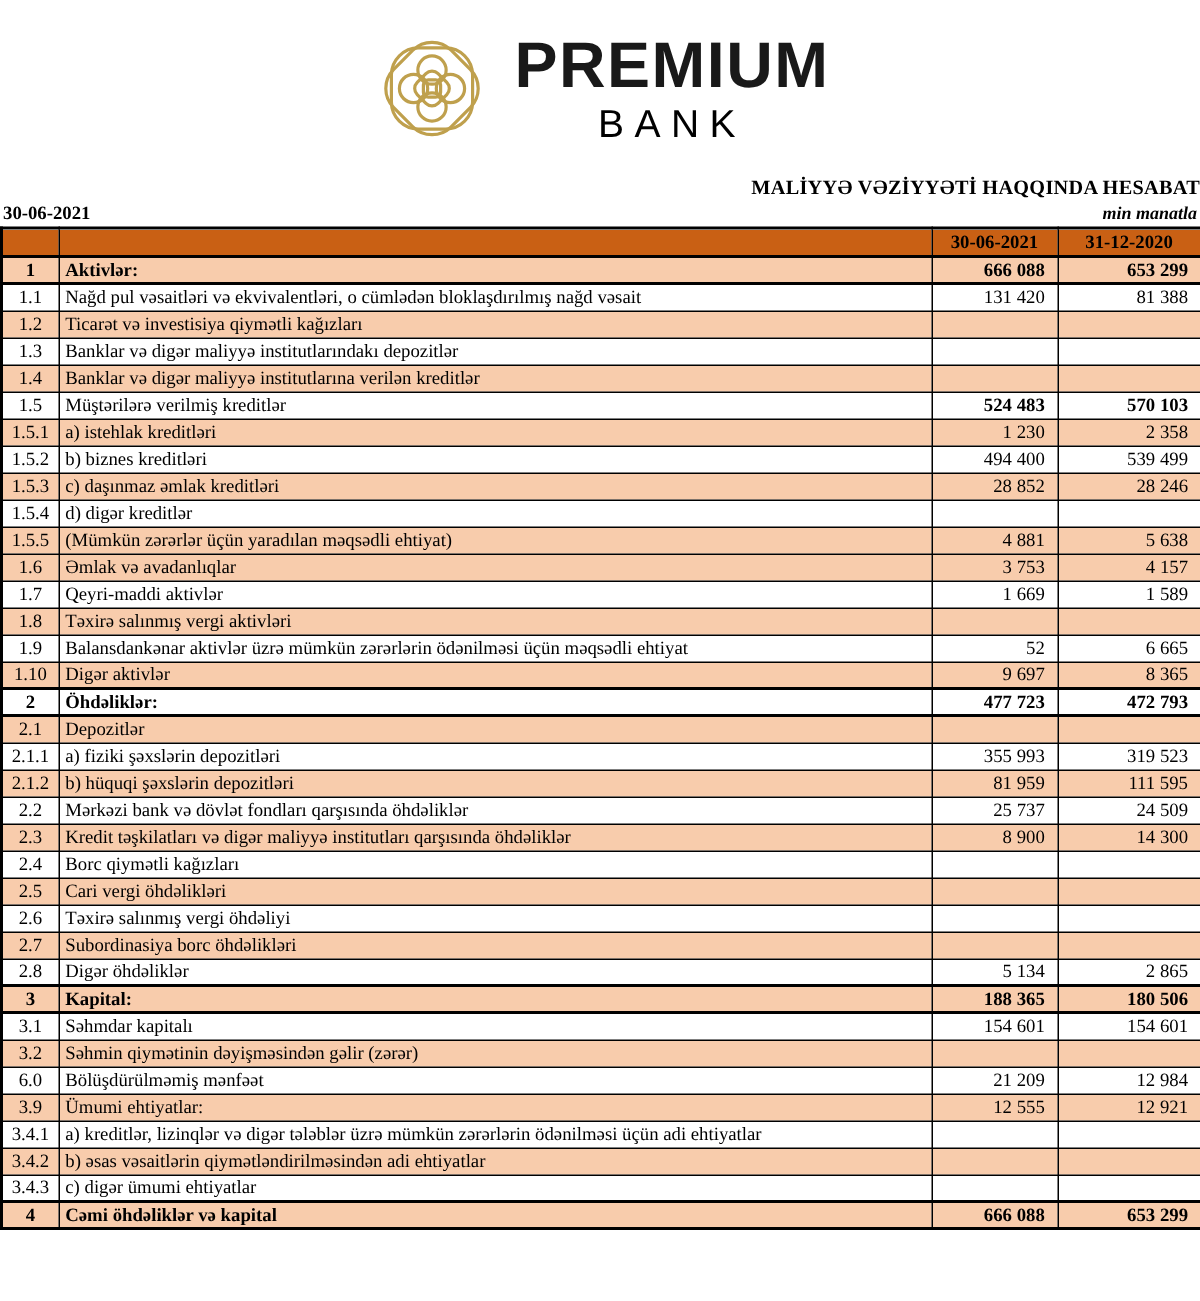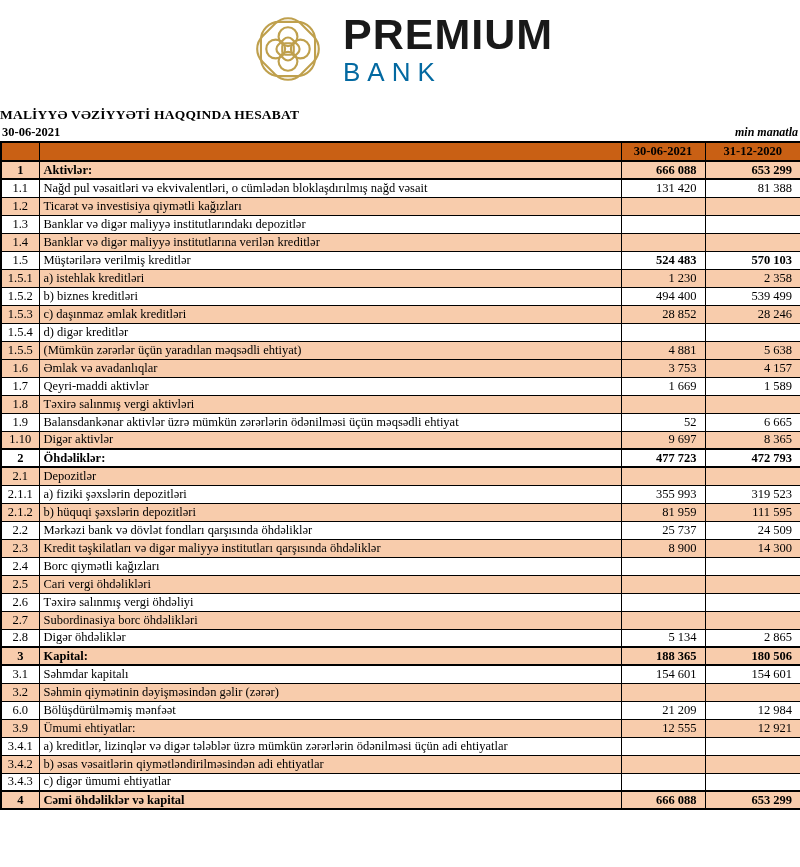--- a/index.html
+++ b/index.html
@@ -13,36 +13,36 @@
   html,body{margin:0;padding:0;background:#ffffff;}
   body{
     width:800px;height:867px;overflow:hidden;
     font-family:"Liberation Serif",serif;color:var(--ink);
   }
   .page{width:800px;padding:0;}
 
   
   .logo-row{
     display:flex;justify-content:center;align-items:center;
-    gap:14px;margin:5px auto 0 auto;height:88px;
+    gap:14px;margin:15px auto 0 auto;height:88px;
   }
   .logo-emblem svg{display:block;}
   .wordmark{display:flex;flex-direction:column;justify-content:center;line-height:1;}
   .brand{
     font-family:"Liberation Sans",sans-serif;font-weight:800;
     font-size:43px;letter-spacing:1px;color:#191919;
   }
   .brand-sub{
     font-family:"Liberation Sans",sans-serif;font-weight:400;
-    font-size:26px;letter-spacing:7px;color:#0369a1;margin-top:3px;
+    font-size:26px;letter-spacing:7px;color:#000000;margin-top:3px;text-align:center;
   }
 
   
   .report-title{
-    text-align:left;font-weight:bold;font-size:13.5px;
+    text-align:right;font-weight:bold;font-size:13.5px;
     margin:14px 0 2px 0;letter-spacing:.2px;
   }
   .meta-row{
     display:flex;justify-content:space-between;align-items:flex-end;
     font-weight:bold;font-size:12.5px;padding:0 2px 1px 2px;
   }
   .meta-right{font-size:12px;font-style:italic;}
 
   
   table.report{

